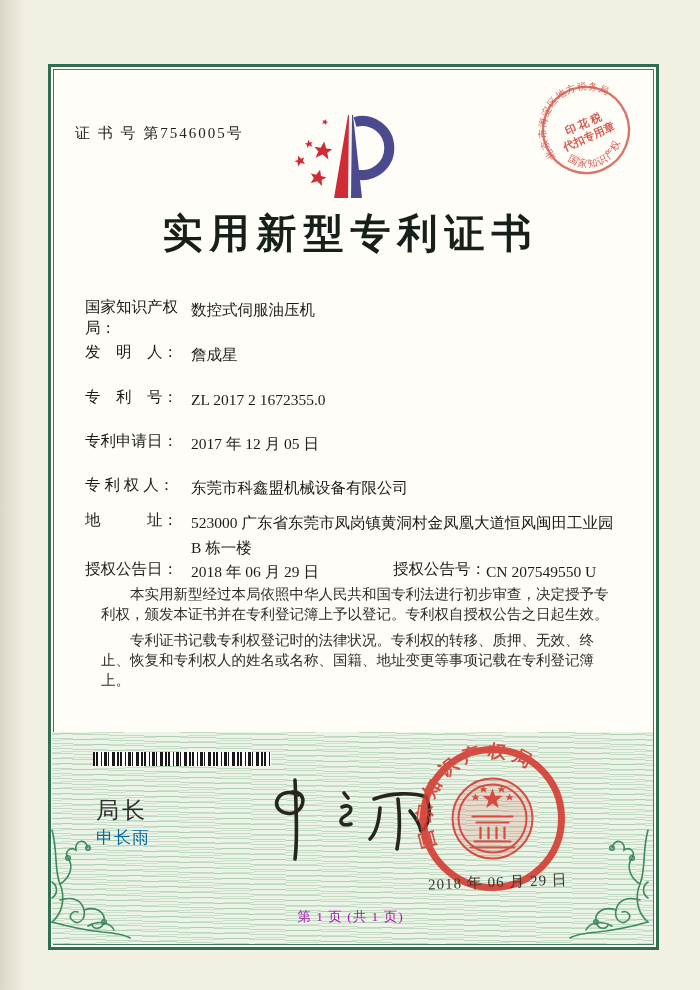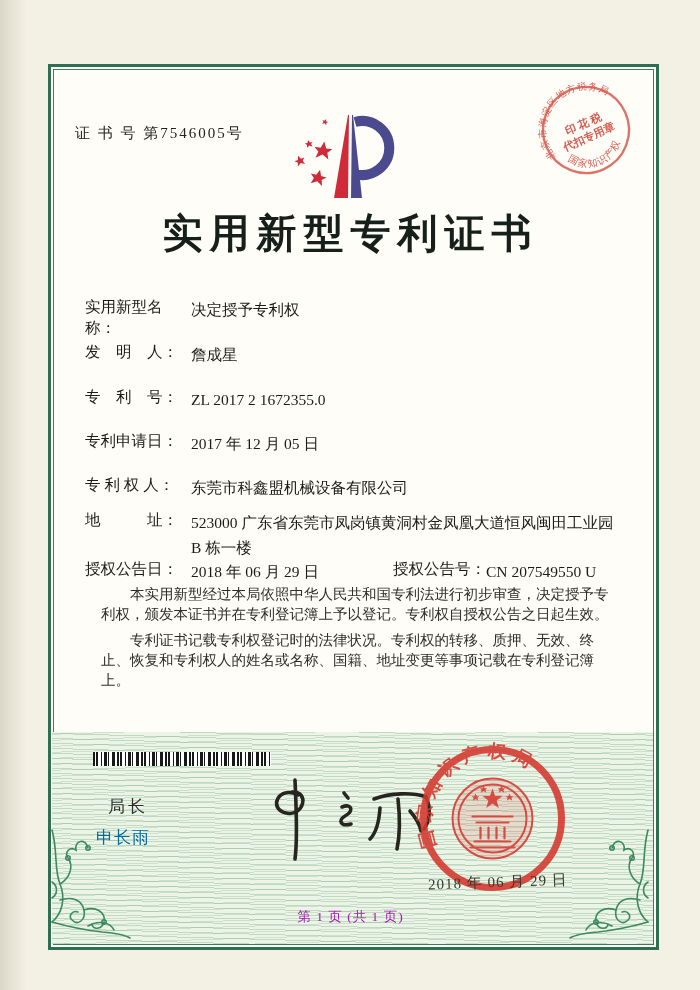--- a/index.html
+++ b/index.html
@@ -34,21 +34,21 @@
   .frow .pair2{position:absolute;left:308px;top:0;white-space:nowrap;}
   .frow .pair2 .lbl{width:auto;}
   .body-text{position:absolute;left:85px;top:584px;width:537px;font-size:14.5px;
        line-height:20px;color:#2e2d29;}
   .body-text p{margin:0 0 6px 16px;text-indent:2em;}
   .barcode{position:absolute;left:93px;top:752px;width:178px;height:14px;background:#fff;
        background-image:repeating-linear-gradient(90deg,
          #181818 0 2px,#fff 2px 3px,#181818 3px 5px,#fff 5px 8px,
          #181818 8px 9px,#fff 9px 11px,#181818 11px 14px,#fff 14px 15px,
          #181818 15px 16px,#fff 16px 19px,#181818 19px 22px,#fff 22px 24px);}
-  .director-title{position:absolute;left:108px;top:795px;font-size:17px;letter-spacing:3px;
+  .director-title{position:absolute;left:96px;top:795px;font-size:23px;letter-spacing:3px;
        color:#2d2d2a;font-family:"Liberation Sans","DejaVu Sans",sans-serif;}
   .director-name{position:absolute;left:96px;top:826px;font-size:17px;letter-spacing:1px;
        color:#0369a1;font-family:"Liberation Sans","DejaVu Sans",sans-serif;}
   .signature{position:absolute;left:258px;top:775px;}
   .seal{position:absolute;left:415px;top:741px;}
   .seal-date{position:absolute;left:428px;top:873px;font-size:15px;color:#38382f;
        letter-spacing:1px;transform:rotate(-2deg);white-space:nowrap;}
   .footer{position:absolute;left:48px;top:908px;width:605px;text-align:center;
        font-size:13.5px;color:#a21caf;letter-spacing:1px;}
   .tax-stamp{position:absolute;left:536px;top:80px;transform:rotate(-24deg);opacity:.9;}
@@ -124,21 +124,21 @@
       <use href="#star" transform="translate(31,41) scale(0.95) rotate(8)"></use>
       <use href="#star" transform="translate(8,51) scale(0.55) rotate(-20)"></use>
       <use href="#star" transform="translate(26,68) scale(0.85) rotate(14)"></use>
     </g>
   </svg>
 
   <div class="title">实用新型专利证书</div>
 
   <div class="fields">
     <div class="frow r1">
-      <span class="lbl">实用新型名称：</span><span class="val">决定授予专利权</span>
+      <span class="lbl">国家知识产权局：</span><span class="val">数控式伺服油压机</span>
     </div>
     <div class="frow r2">
       <span class="lbl">发　明　人：</span><span class="val">詹成星</span>
     </div>
     <div class="frow r3">
       <span class="lbl">专　利　号：</span><span class="val">ZL 2017 2 1672355.0</span>
     </div>
     <div class="frow r4">
       <span class="lbl">专利申请日：</span><span class="val">2017 年 12 月 05 日</span>
     </div>

